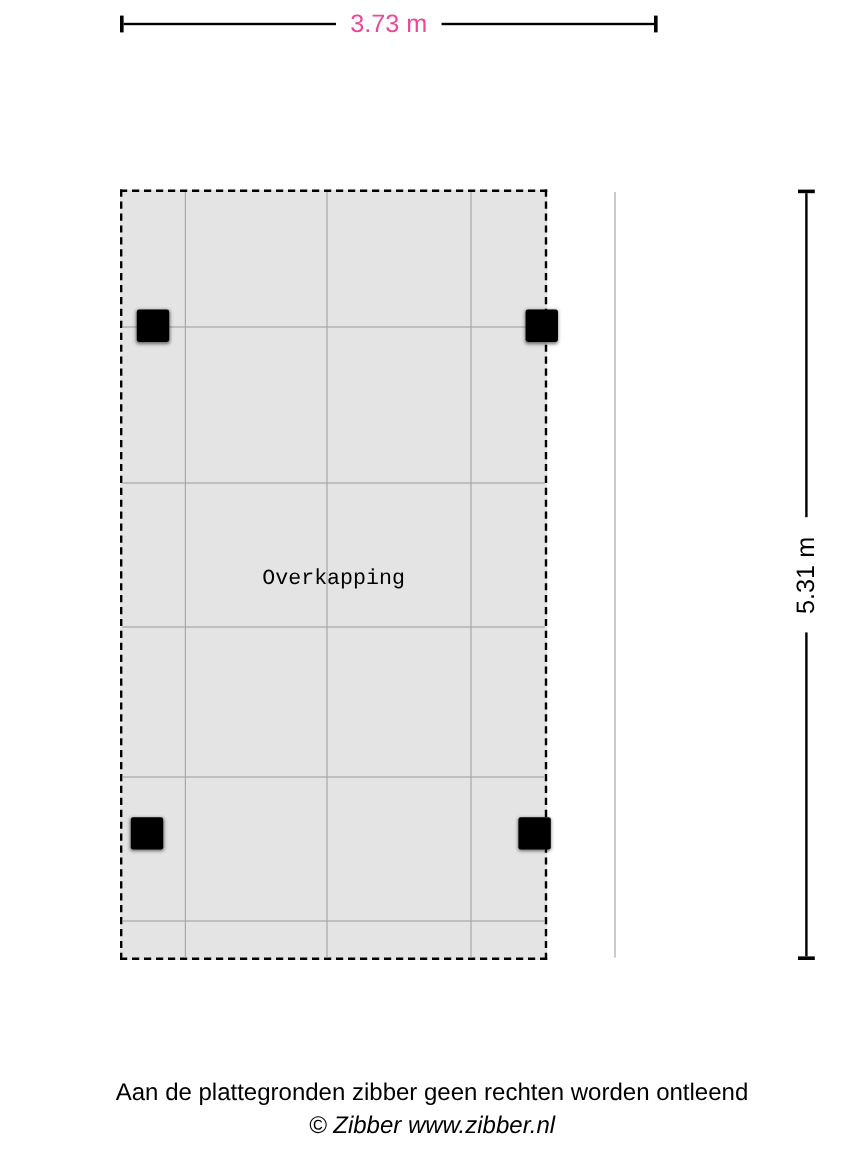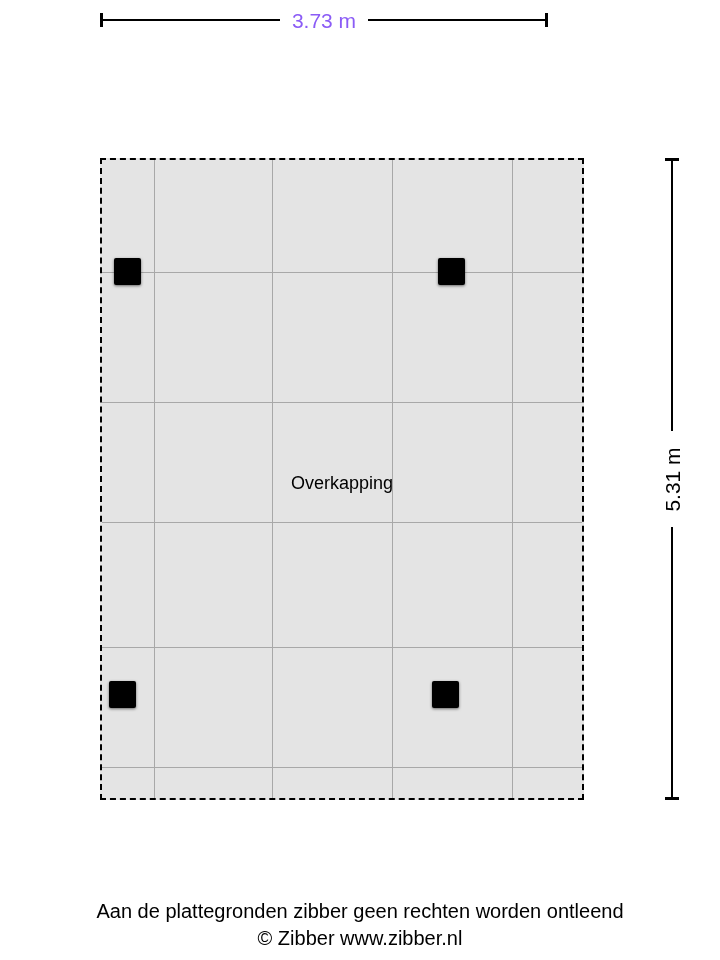--- a/index.html
+++ b/index.html
@@ -6,40 +6,40 @@
   html,body{margin:0;padding:0;}
   body{
     width:720px;height:960px;background:#ffffff;position:relative;overflow:hidden;
     font-family:"Liberation Sans","DejaVu Sans",sans-serif;color:#111;
   }
 
   
   .dim-top{position:absolute;left:100px;top:6px;width:448px;height:28px;display:flex;align-items:center;}
   .dim-top .tick{width:3px;height:14px;background:#000;}
   .dim-top .line{flex:1;height:2px;background:#000;}
-  .dim-top .label{padding:0 12px;font-size:21px;line-height:1;white-space:nowrap;color:#8b5cf6;}
+  .dim-top .label{padding:0 12px;font-size:21px;line-height:1;white-space:nowrap;color:#ec4899;}
 
   
   .dim-right{position:absolute;left:658px;top:158px;width:28px;height:642px;display:flex;flex-direction:column;align-items:center;}
   .dim-right .tick{height:3px;width:14px;background:#000;}
   .dim-right .line{flex:1;width:2px;background:#000;}
   .dim-right .label-box{height:96px;display:flex;align-items:center;justify-content:center;}
   .dim-right .label{transform:rotate(-90deg);font-size:21px;line-height:1;white-space:nowrap;color:#000;}
 
   
-  .plan{position:absolute;left:100px;top:158px;width:484px;height:642px;border:2px dashed #000;background:#e4e4e4;}
+  .plan{position:absolute;left:100px;top:158px;width:356px;height:642px;border:2px dashed #000;background:#e4e4e4;font-family:Liberation Mono, monospace;}
   .grid-v{position:absolute;top:0;bottom:0;width:1px;z-index:0;}
   .grid-h{position:absolute;left:0;right:0;height:1px;z-index:0;}
   .post{position:absolute;background:#000;border-radius:2px;box-shadow:0 1px 3px rgba(0,0,0,.55);z-index:1;}
   .room-label{position:absolute;left:0;right:0;top:50.6%;transform:translateY(-50%);text-align:center;font-size:18px;color:#000;z-index:2;}
 
   
   .footer{position:absolute;left:0;right:0;bottom:8px;text-align:center;line-height:1.35;color:#000;}
   .footer .disclaimer{font-size:20px;}
-  .footer .credit{font-size:20px;}
+  .footer .credit{font-size:20px;font-style:italic;}
 </style>
 </head>
 <body>
 
 <div class="dim-top">
   <div class="tick"></div>
   <div class="line"></div>
   <div class="label">3.73 m</div>
   <div class="line"></div>
   <div class="tick"></div>

